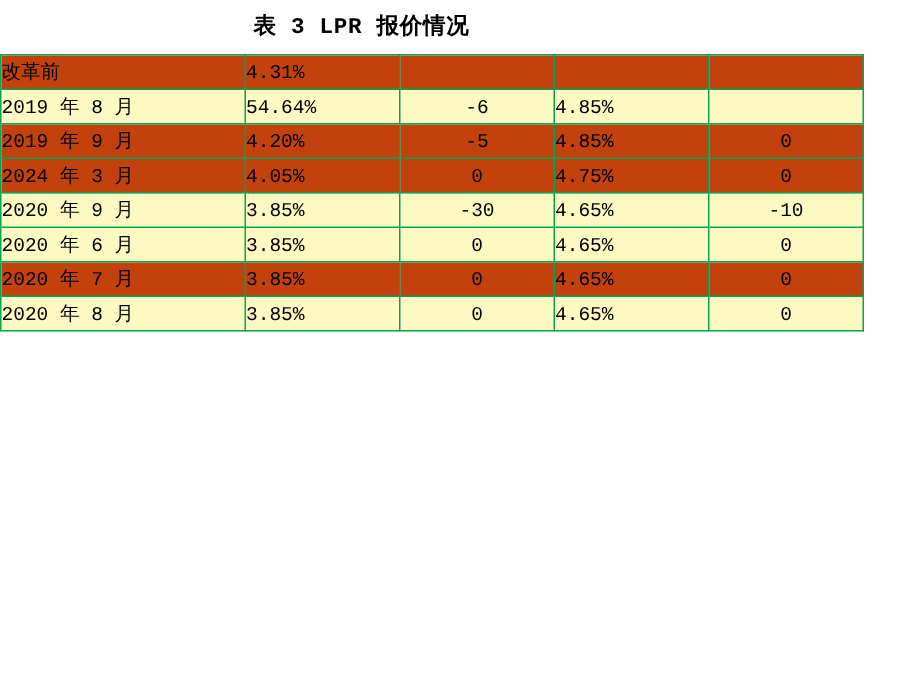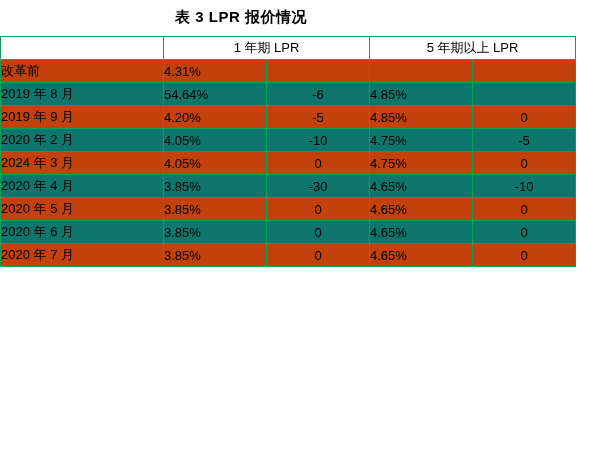--- a/index.html
+++ b/index.html
@@ -12,20 +12,21 @@
     height: 453px;
     font-family: "Liberation Sans", sans-serif;
     color: #000000;
     overflow: hidden;
   }
   .page {
     position: relative;
     width: 482px;
     height: 453px;
     box-sizing: border-box;
+    font-family: Liberation Mono, monospace;
   }
   .table-title {
     text-align: center;
     font-size: 15px;
     font-weight: bold;
     padding-top: 8px;
     padding-bottom: 9px;
     letter-spacing: 0.5px;
   }
   table.lpr {
@@ -82,45 +83,40 @@
   }
   .val {
     text-align: left;
     padding-left: 28px;
     font-size: 13px;
   }
   .val-c {
     text-align: center;
     font-size: 13px;
   }
-  tr.shade td { background: #0f766e; }
+  tr.shade td { background: #fef9c3; }
   tr.plain td { background: #c2410c; }
   .sub2 { display: block; }
 </style>
 </head>
 <body>
 
 <div class="page">
 
   <div class="table-title">表 3 LPR 报价情况</div>
 
   <table class="lpr">
     <colgroup>
       <col class="c0">
         <col class="c1">
         <col class="c2">
         <col class="c3">
         <col class="c4">
     </colgroup>
     <thead>
-      <tr>
-        <td class="corner" rowspan="1"></td>
-        <td class="hdr-group" colspan="2">1 年期 LPR</td>
-        <td class="hdr-group" colspan="2">5 年期以上 LPR</td>
-      </tr>
     </thead>
     <tbody id="tbody">
         <tr class="plain">
           <td class="rowlabel">改革前</td>
           <td class="val">4.31%</td>
           <td class="val-c"></td>
           <td class="val"></td>
           <td class="val-c"></td>
         </tr>
         <tr class="shade">
@@ -130,58 +126,51 @@
           <td class="val">4.85%</td>
           <td class="val-c"></td>
         </tr>
         <tr class="plain">
           <td class="rowlabel">2019 年 9 月</td>
           <td class="val">4.20%</td>
           <td class="val-c">-5</td>
           <td class="val">4.85%</td>
           <td class="val-c">0</td>
         </tr>
-        <tr class="shade">
-          <td class="rowlabel">2020 年 2 月</td>
-          <td class="val">4.05%</td>
-          <td class="val-c">-10</td>
-          <td class="val">4.75%</td>
-          <td class="val-c">-5</td>
-        </tr>
         <tr class="plain">
           <td class="rowlabel">2024 年 3 月</td>
           <td class="val">4.05%</td>
           <td class="val-c">0</td>
           <td class="val">4.75%</td>
           <td class="val-c">0</td>
         </tr>
         <tr class="shade">
-          <td class="rowlabel">2020 年 4 月</td>
+          <td class="rowlabel">2020 年 9 月</td>
           <td class="val">3.85%</td>
           <td class="val-c">-30</td>
           <td class="val">4.65%</td>
           <td class="val-c">-10</td>
-        </tr>
-        <tr class="plain">
-          <td class="rowlabel">2020 年 5 月</td>
-          <td class="val">3.85%</td>
-          <td class="val-c">0</td>
-          <td class="val">4.65%</td>
-          <td class="val-c">0</td>
         </tr>
         <tr class="shade">
           <td class="rowlabel">2020 年 6 月</td>
           <td class="val">3.85%</td>
           <td class="val-c">0</td>
           <td class="val">4.65%</td>
           <td class="val-c">0</td>
         </tr>
         <tr class="plain">
           <td class="rowlabel">2020 年 7 月</td>
           <td class="val">3.85%</td>
           <td class="val-c">0</td>
           <td class="val">4.65%</td>
           <td class="val-c">0</td>
         </tr>
+        <tr class="shade">
+          <td class="rowlabel">2020 年 8 月</td>
+          <td class="val">3.85%</td>
+          <td class="val-c">0</td>
+          <td class="val">4.65%</td>
+          <td class="val-c">0</td>
+        </tr>
       </tbody>
   </table>
 
 </div>
 
 </body></html>

